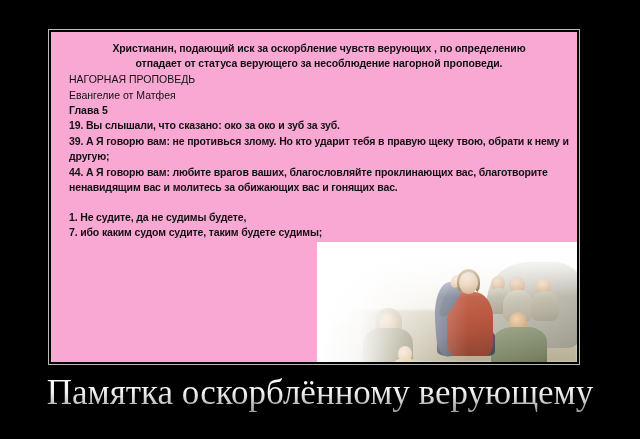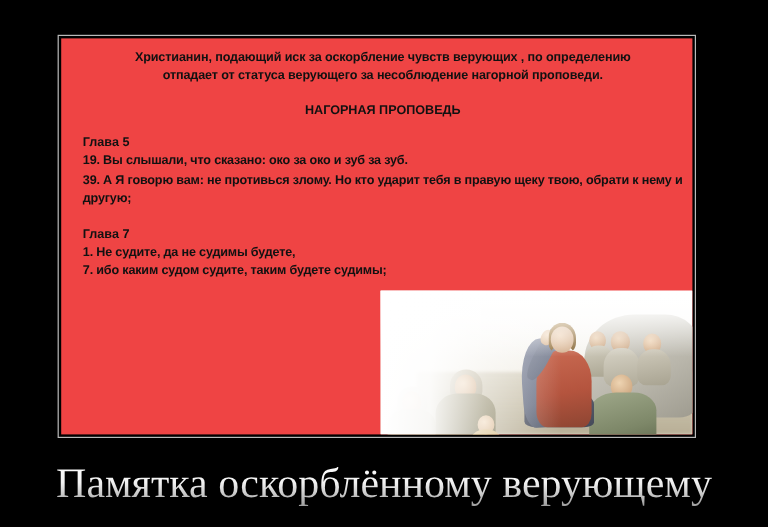--- a/index.html
+++ b/index.html
@@ -32,21 +32,21 @@
     height: 336px;
     border: 1px solid #b9b9b9;
     box-sizing: border-box;
     background: #000;
     padding: 2px;
   }
   #panel {
     position: relative;
     width: 100%;
     height: 100%;
-    background: #ef4444;
+    background: #f9a8d4;
     overflow: hidden;
     box-sizing: border-box;
   }
 
   
   #painting {
     position: absolute;
     right: 0;
     bottom: 0;
     width: 260px;
@@ -221,50 +221,49 @@
   }
   .hdr-line {
     text-align: center;
     font-weight: bold;
     font-size: 10.5px;
     color: #111111;
     line-height: 15px;
     letter-spacing: -0.1px;
   }
   .hdr-title {
-    text-align: center;
-    font-weight: bold;
+    font-weight: normal;
     font-size: 10.5px;
     color: #111111;
     line-height: 15px;
-    margin-top: 14px;
+    margin-top: 1px;
   }
   .chapter {
     font-weight: bold;
     font-size: 10.5px;
     color: #111111;
     line-height: 15px;
     margin-top: 13px;
   }
   .verse {
     font-weight: bold;
     font-size: 10.5px;
     color: #111111;
     line-height: 15.5px;
     letter-spacing: -0.15px;
   }
-  #chapter5-block { margin-top: 12px; }
+  #chapter5-block { }
   #chapter7-block { margin-top: 14px; }
 
   
   #caption {
     position: absolute;
     left: 0;
     right: 0;
-    top: 381px;
+    top: 371px;
     text-align: center;
     font-family: "Liberation Serif", "DejaVu Serif", serif;
     font-size: 35px;
     line-height: 44px;
     color: #ffffff;
     background: linear-gradient(to bottom, #ffffff 0%, #f2f2f2 48%, #b8b8b8 78%, #8f8f8f 100%);
     -webkit-background-clip: text;
     background-clip: text;
     -webkit-text-fill-color: transparent;
     white-space: nowrap;
@@ -329,29 +328,30 @@
 
         <div class="fade-top"></div>
         <div class="fade-left"></div>
       </div>
 
       <div id="text-block">
 
         <div class="hdr-line">Христианин, подающий иск  за оскорбление чувств верующих , по определению</div>
         <div class="hdr-line">отпадает  от статуса верующего за несоблюдение  нагорной проповеди.</div>
         <div class="hdr-title">НАГОРНАЯ ПРОПОВЕДЬ</div>
+        <div class="hdr-title">Евангелие от Матфея</div>
 
         <div id="chapter5-block">
           <div class="chapter" style="margin-top:0">Глава 5</div>
           <div class="verse">19. Вы слышали, что сказано: око за око и зуб за зуб.</div>
           <div class="verse">39.  А Я говорю вам: не противься злому. Но кто ударит тебя в правую щеку твою, обрати к нему и другую;</div>
+          <div class="verse">44. А Я говорю вам: любите врагов ваших, благословляйте проклинающих вас, благотворите ненавидящим вас и молитесь за обижающих вас и гонящих вас.</div>
         </div>
 
         <div id="chapter7-block">
-          <div class="chapter" style="margin-top:0">Глава 7</div>
           <div class="verse">1. Не судите, да не судимы будете,</div>
           <div class="verse">7. ибо каким судом судите, таким будете судимы;</div>
         </div>
 
       </div>
 
     </div>
   </div>
 
   <div id="caption">Памятка оскорблённому верующему</div>

